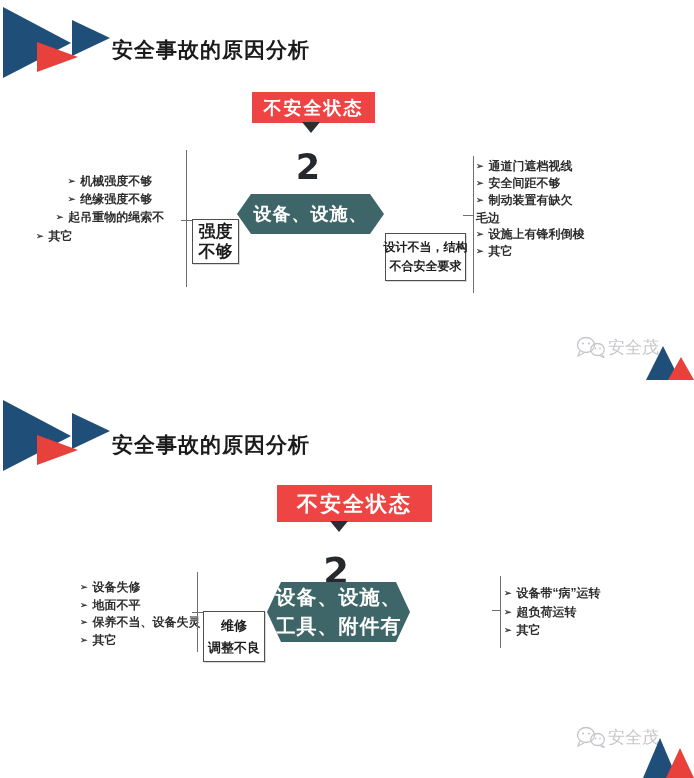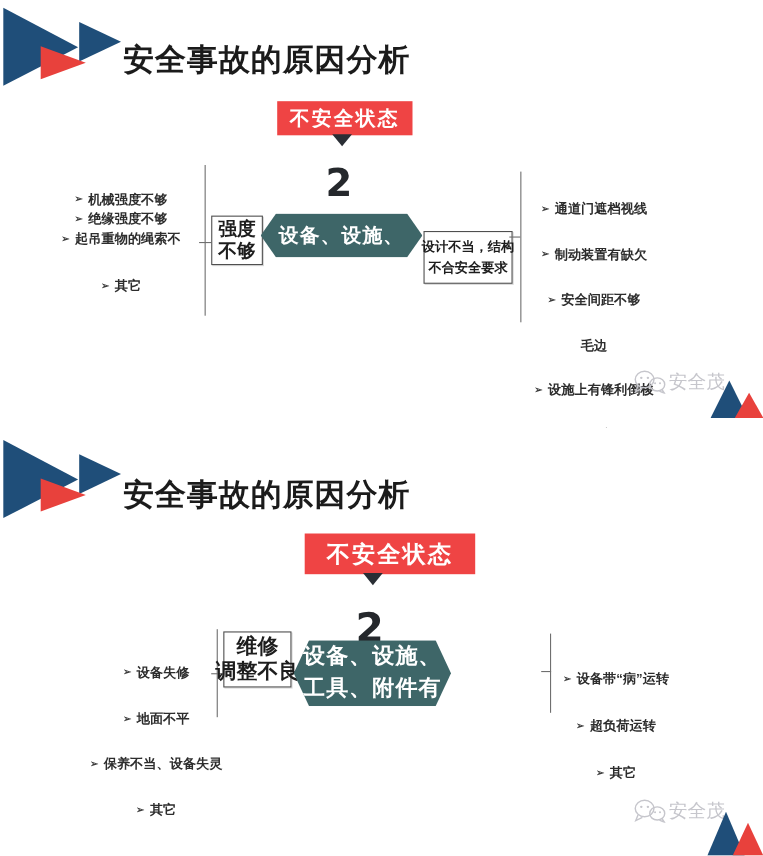--- a/index.html
+++ b/index.html
@@ -1,32 +1,32 @@
 <!DOCTYPE html>
 <html><head>
 <meta charset="utf-8">
 <style>
   html,body{margin:0;padding:0;background:#ffffff;}
   body{width:694px;height:778px;font-family:"Liberation Sans",sans-serif;overflow:hidden;}
   .slide{position:relative;width:694px;height:389px;background:#fff;overflow:hidden;}
   .abs{position:absolute;}
-  .title{font-size:28px;font-weight:bold;color:#1b1b1b;letter-spacing:1px;white-space:nowrap;}
+  .title{font-size:21px;font-weight:bold;color:#1b1b1b;letter-spacing:1px;white-space:nowrap;}
   .badge{background:#ef4444;color:#fff;font-weight:bold;display:flex;align-items:center;justify-content:center;letter-spacing:2px;}
   .badge-tail{width:0;height:0;border-left:9px solid transparent;border-right:9px solid transparent;border-top:11px solid #2a2e35;}
   .num{font-weight:900;color:#25282c;text-align:center;font-family:"DejaVu Sans",sans-serif;}
   .vline{width:1px;background:#6f6f6f;}
   .dash{height:1px;background:#6f6f6f;}
-  .box{border:1.5px solid #4f4f4f;background:#fff;display:flex;flex-direction:column;align-items:center;justify-content:center;font-weight:bold;color:#1d1d1d;text-align:center;box-shadow:1px 1px 0 #d9d9d9;}
+  .box{border:1.5px solid #4f4f4f;background:#fff;display:flex;flex-direction:column;align-items:center;justify-content:center;font-weight:bold;color:#1d1d1d;text-align:center;box-shadow:1px 1px 0 #d9d9d9;margin-top:23px;}
   .box div{white-space:nowrap;}
   .banner{background:#3e6668;color:#fff;font-weight:bold;display:flex;flex-direction:column;justify-content:center;align-items:center;text-align:center;
     clip-path:polygon(0 50%,14px 0,calc(100% - 14px) 0,100% 50%,calc(100% - 14px) 100%,14px 100%);}
   .banner div{white-space:nowrap;letter-spacing:1px;}
   .list{font-weight:bold;color:#2d2d2d;font-size:12px;}
   .list .li{white-space:nowrap;}
-  .r{text-align:center;} .c{text-align:center;margin-top:24px;}
+  .r{text-align:center;} .c{}
   .bullet{font-size:9px;margin-right:5px;position:relative;top:-1px;color:#3a3a3a;}
   .wm-text{color:#c6c6cc;font-size:17px;white-space:nowrap;}
 </style>
 </head>
 <body>
 
 <div class="slide">
   <svg class="abs" style="left:0;top:0" width="115" height="85" viewBox="0 0 115 85">
     <polygon points="3,7 3,78 71,43" fill="#1f4e79"></polygon>
     <polygon points="72,20 72,56 110,38" fill="#1f4e79"></polygon>
@@ -61,22 +61,22 @@
   <div class="abs box" style="left:385px;top:210px;width:79px;height:46px;font-size:12px;line-height:19px">
     <div>设计不当，结构</div>
     <div>不合安全要求</div>
   </div>
 
   <div class="abs dash" style="left:463px;top:215px;width:10px"></div>
   <div class="abs vline" style="left:473px;top:156px;height:137px"></div>
 
   <div class="abs list" style="left:476px;top:158px;width:128px;line-height:16.2px">
     <div class="li c"><span class="bullet">➢</span><span>通道门遮档视线</span></div>
+    <div class="li c"><span class="bullet">➢</span><span>安全间距不够</span></div>
     <div class="li c"><span class="bullet">➢</span><span>制动装置有缺欠</span></div>
-    <div class="li c"><span class="bullet">➢</span><span>安全间距不够</span></div>
     <div class="li c"><span>毛边</span></div>
     <div class="li c"><span class="bullet">➢</span><span>设施上有锋利倒梭</span></div>
     <div class="li c"><span class="bullet">➢</span><span>其它</span></div>
   </div>
 
   <svg class="abs" style="left:576px;top:336px" width="30" height="22" viewBox="0 0 30 22">
     <g fill="none" stroke="#c6c6cc" stroke-width="1.3">
       <ellipse cx="10" cy="9" rx="8.5" ry="7.5"></ellipse>
       <path d="M4,15 L2,20 L8,17"></path>
       <ellipse cx="21.5" cy="13.5" rx="6.8" ry="6"></ellipse>
@@ -112,21 +112,21 @@
   <div class="abs list" style="left:80px;top:190px;width:124px;line-height:16.6px">
     <div class="li c"><span class="bullet">➢</span><span>设备失修</span></div>
     <div class="li c"><span class="bullet">➢</span><span>地面不平</span></div>
     <div class="li c"><span class="bullet">➢</span><span>保养不当、设备失灵</span></div>
     <div class="li c"><span class="bullet">➢</span><span>其它</span></div>
   </div>
 
   <div class="abs vline" style="left:197px;top:183px;height:80px"></div>
   <div class="abs dash" style="left:192px;top:223px;width:11px"></div>
 
-  <div class="abs box" style="left:203px;top:185px;width:60px;height:49px;font-size:19px;line-height:22px">
+  <div class="abs box" style="left:203px;top:199px;width:60px;height:49px;font-size:13px;line-height:22px">
     <div>维修</div>
     <div>调整不良</div>
   </div>
 
   <div class="abs banner" style="left:267px;top:193px;width:143px;height:60px;font-size:20px;line-height:29px">
     <div>设备、设施、</div>
     <div>工具、附件有</div>
   </div>
 
 

